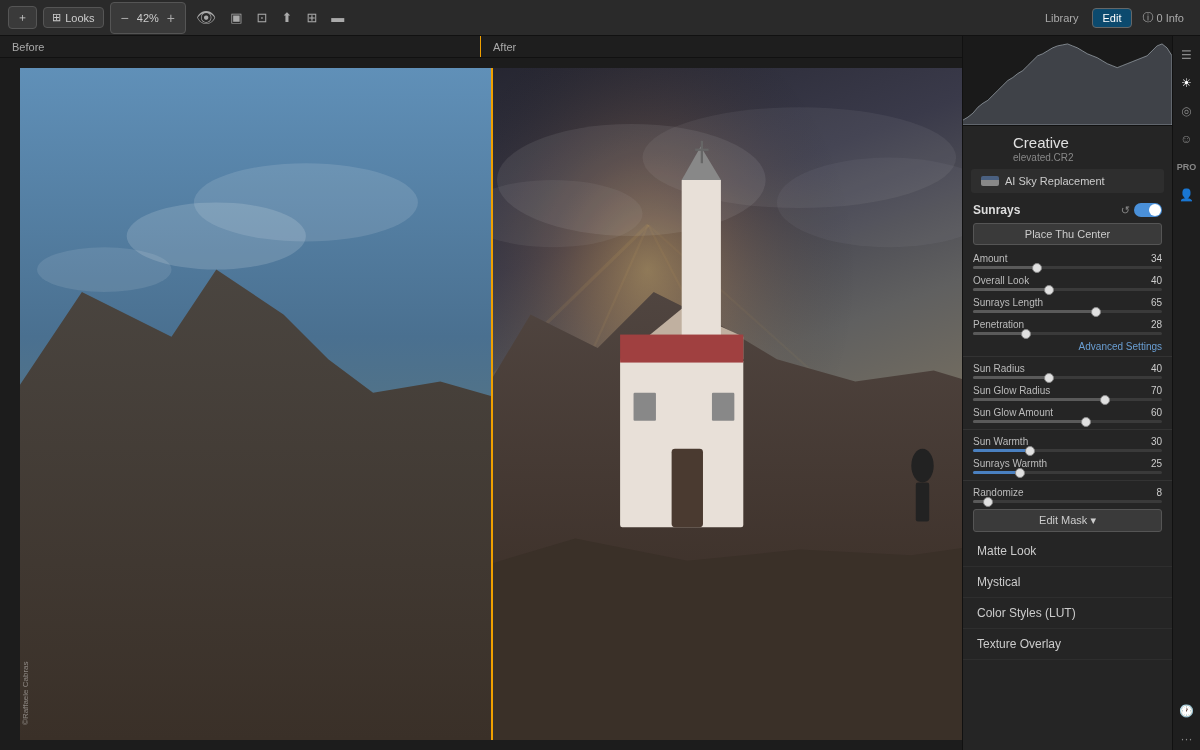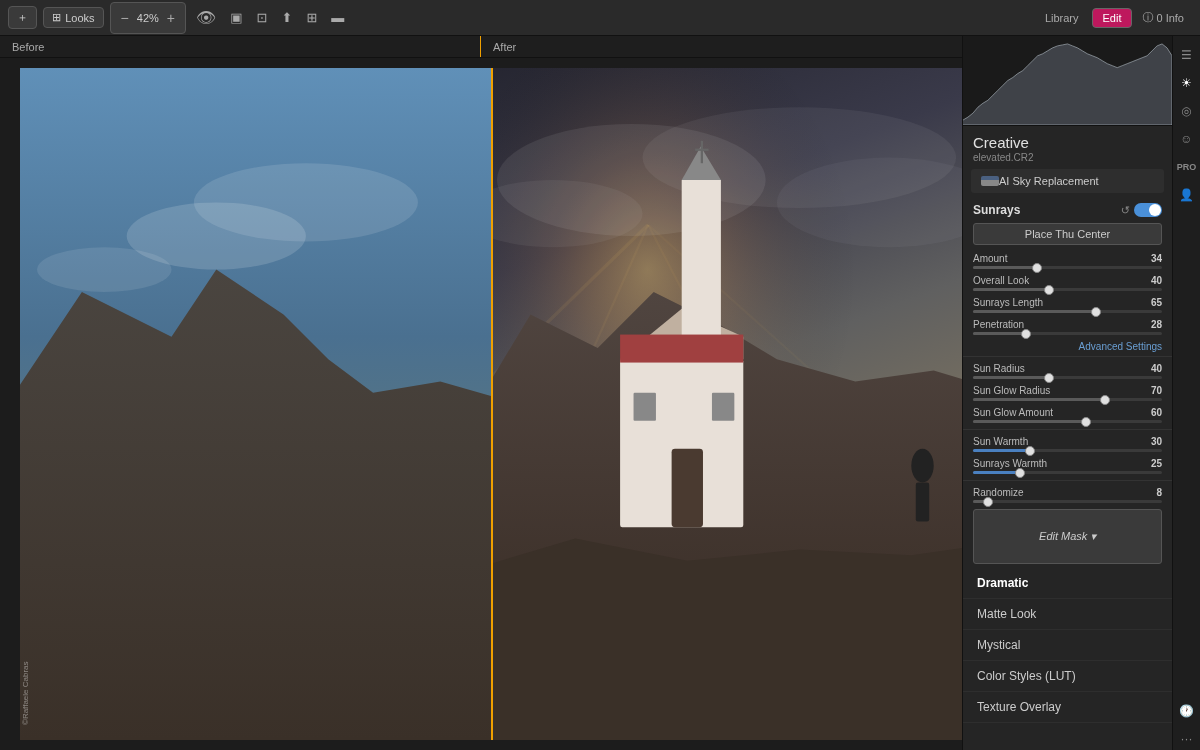--- a/index.html
+++ b/index.html
@@ -57,21 +57,21 @@
       font-size: 14px;
       border-radius: 3px;
     }
     .toolbar-right-group {
       display: flex;
       align-items: center;
       gap: 2px;
       margin-left: auto;
     }
     .tab-active {
-      background: #be185d;
+      background: #0c4a6e;
       border: 1px solid #666;
       border-radius: 4px;
       color: #fff;
       font-size: 11px;
       padding: 3px 10px;
       cursor: pointer;
     }
     .tab-inactive {
       background: none;
       border: 1px solid transparent;
@@ -251,36 +251,38 @@
       overflow-y: auto;
       overflow-x: hidden;
     }
     .panel-scroll::-webkit-scrollbar { width: 4px; }
     .panel-scroll::-webkit-scrollbar-track { background: #1e1e1e; }
     .panel-scroll::-webkit-scrollbar-thumb { background: #444; border-radius: 2px; }
 
     
     .panel-section-header {
       padding: 8px 10px 2px;
+      margin-left: 40px;
     }
     .creative-title {
       font-size: 15px;
       font-weight: 500;
       color: #e0e0e0;
     }
     .file-name {
       font-size: 10px;
       color: #888;
       margin-top: 1px;
     }
 
     
     .sky-bar {
       display: flex;
       align-items: center;
+      gap: 6px;
       padding: 6px 10px;
       background: #2e2e2e;
       margin: 4px 8px;
       border-radius: 3px;
     }
     .sky-bar-icon {
       width: 18px;
       height: 10px;
       background: linear-gradient(to bottom, #4a6080 40%, #888 40%);
       border-radius: 2px;
@@ -358,21 +360,20 @@
     .slider-label {
       font-size: 10px;
       color: #bbb;
       flex: 1;
     }
     .slider-value {
       font-size: 10px;
       color: #ccc;
       min-width: 20px;
       text-align: right;
-      font-weight: bold;
     }
     .slider-track {
       width: 100%;
       height: 3px;
       background: #3a3a3a;
       border-radius: 2px;
       position: relative;
     }
     .slider-fill {
       height: 100%;
@@ -429,23 +430,22 @@
       align-items: center;
       justify-content: center;
       gap: 4px;
       width: calc(100% - 20px);
       margin: 4px 10px;
       background: #3a3a3a;
       border: 1px solid #555;
       border-radius: 3px;
       color: #ccc;
       font-size: 11px;
-      padding: 20px 0;
-      cursor: pointer;
-      font-style: italic;
+      padding: 4px 0;
+      cursor: pointer;
     }
 
     
     .menu-item {
       padding: 8px 14px;
       font-size: 12px;
       color: #ccc;
       cursor: pointer;
       border-bottom: 1px solid #2e2e2e;
     }
@@ -755,21 +755,20 @@
             <div class="slider-fill" style="width:8%"></div>
             <div class="slider-thumb" style="left:calc(8% - 5px)"></div>
           </div>
         </div>
 
         <button class="edit-mask-btn">
           <span>Edit Mask ▾</span>
         </button>
 
         <div>
-          <div class="menu-item active">Dramatic</div>
           <div class="menu-item">Matte Look</div>
           <div class="menu-item">Mystical</div>
           <div class="menu-item">Color Styles (LUT)</div>
           <div class="menu-item">Texture Overlay</div>
         </div>
       </div>
     </div>
 
     <div class="right-icon-strip">
       <div class="strip-icon">☰</div>

